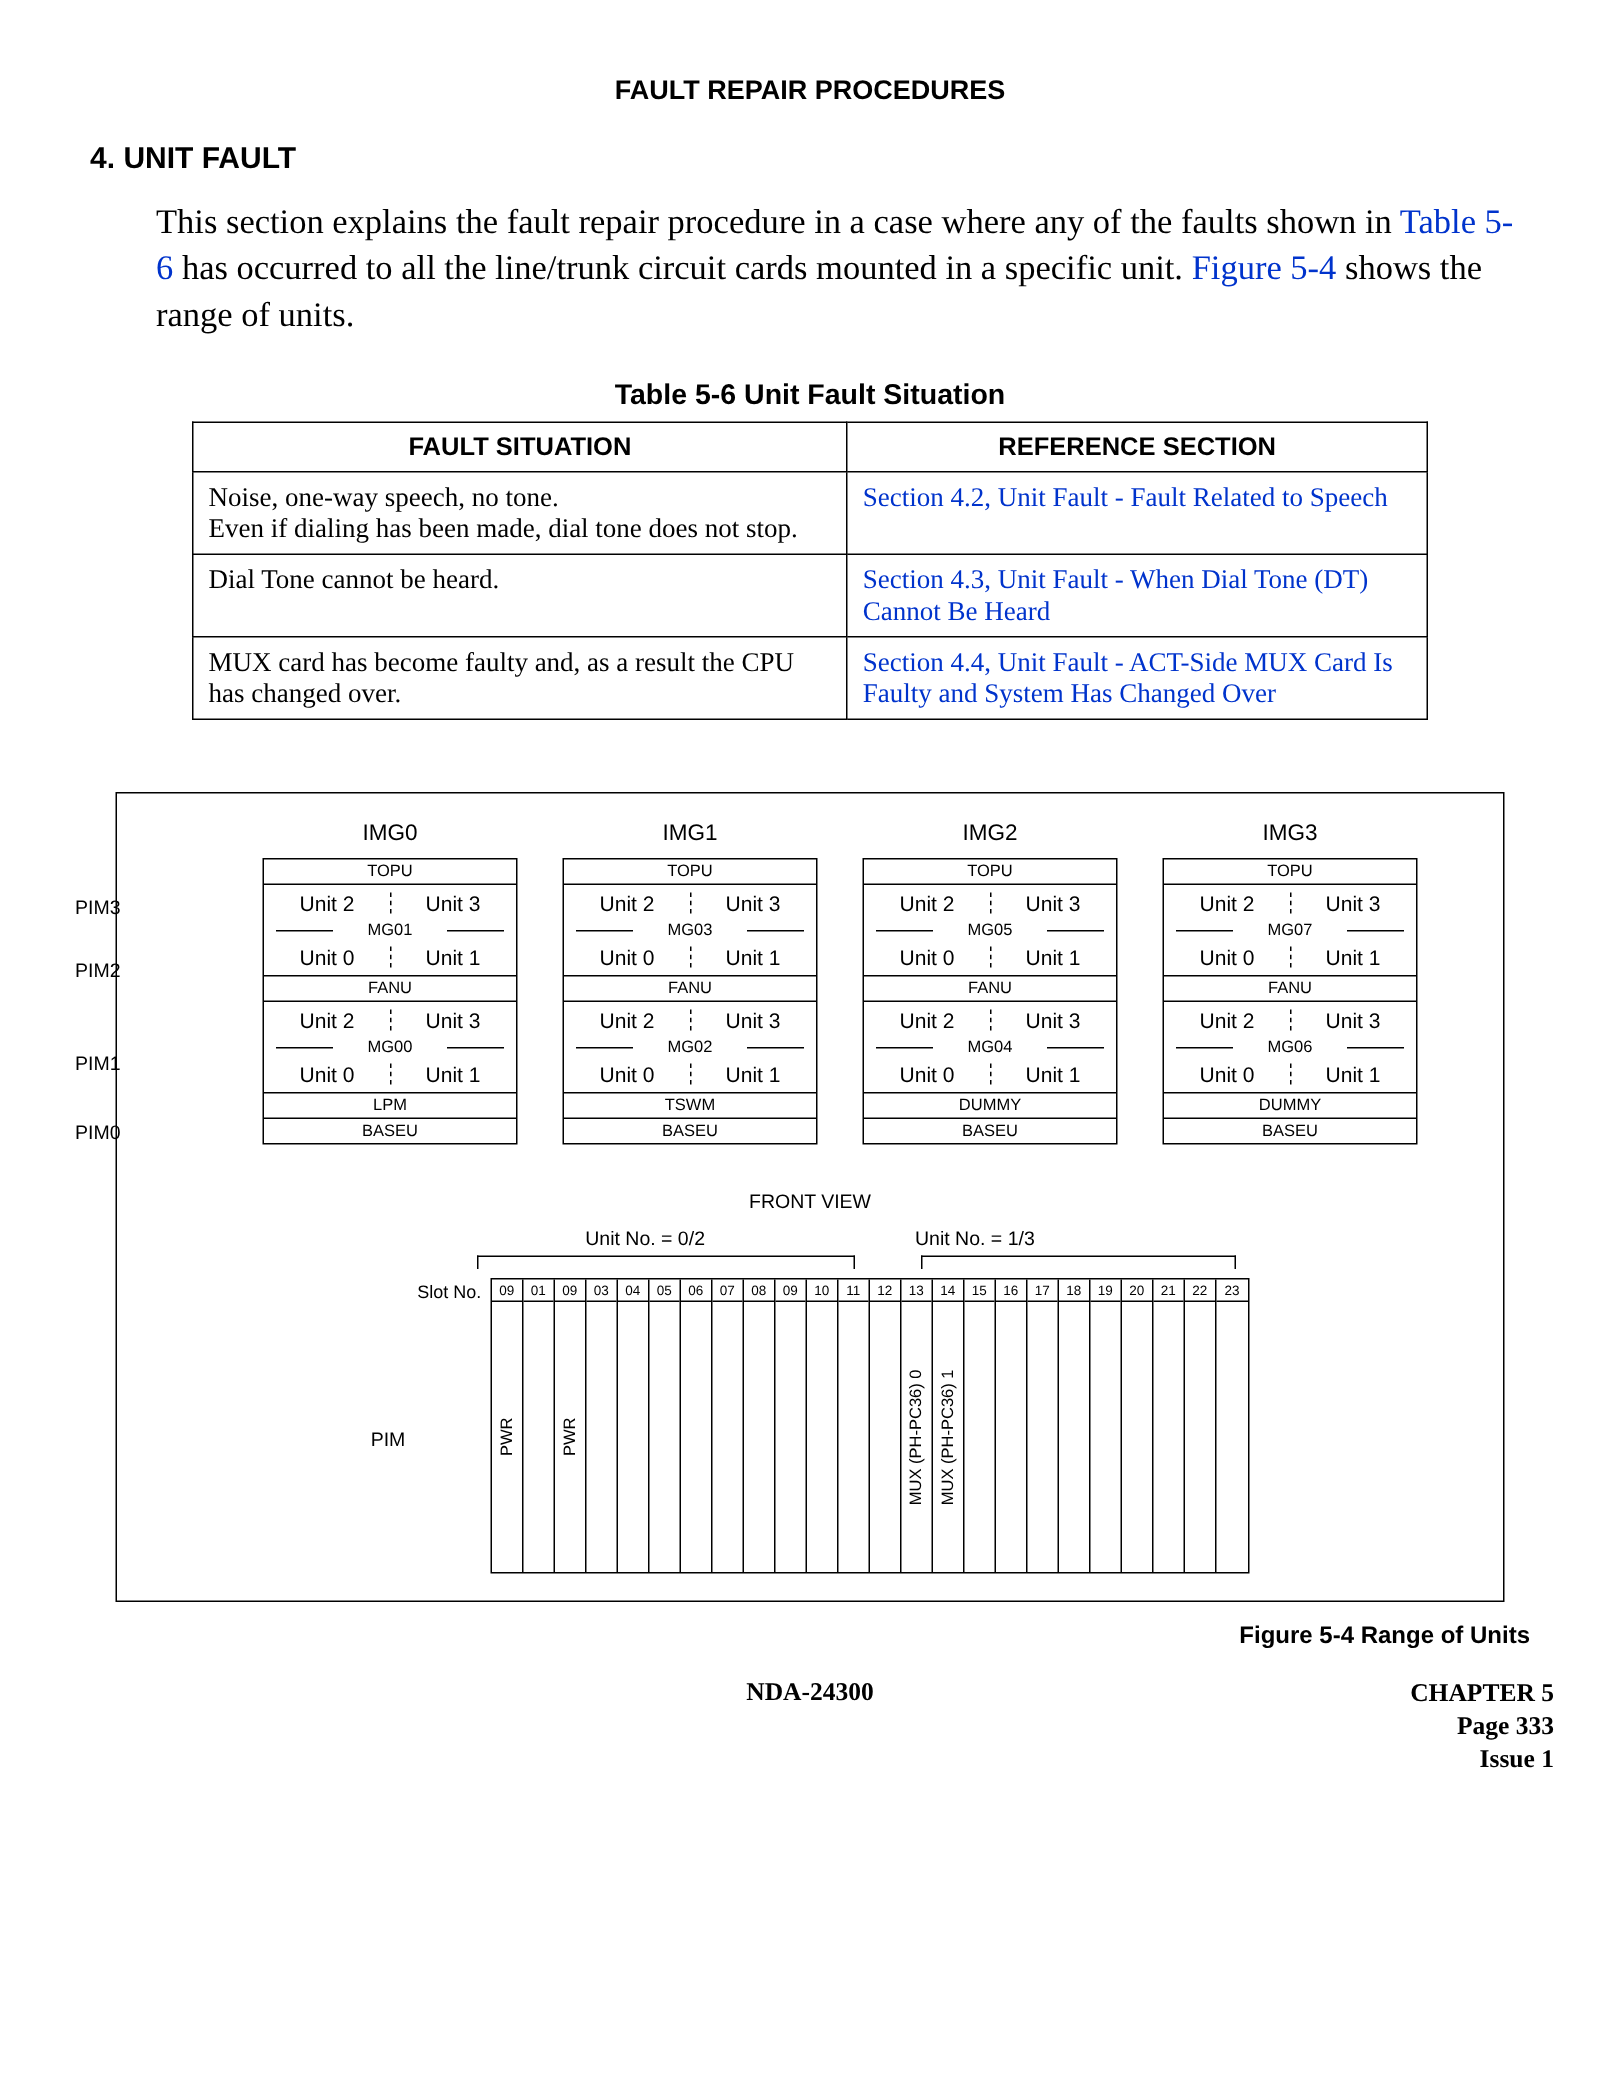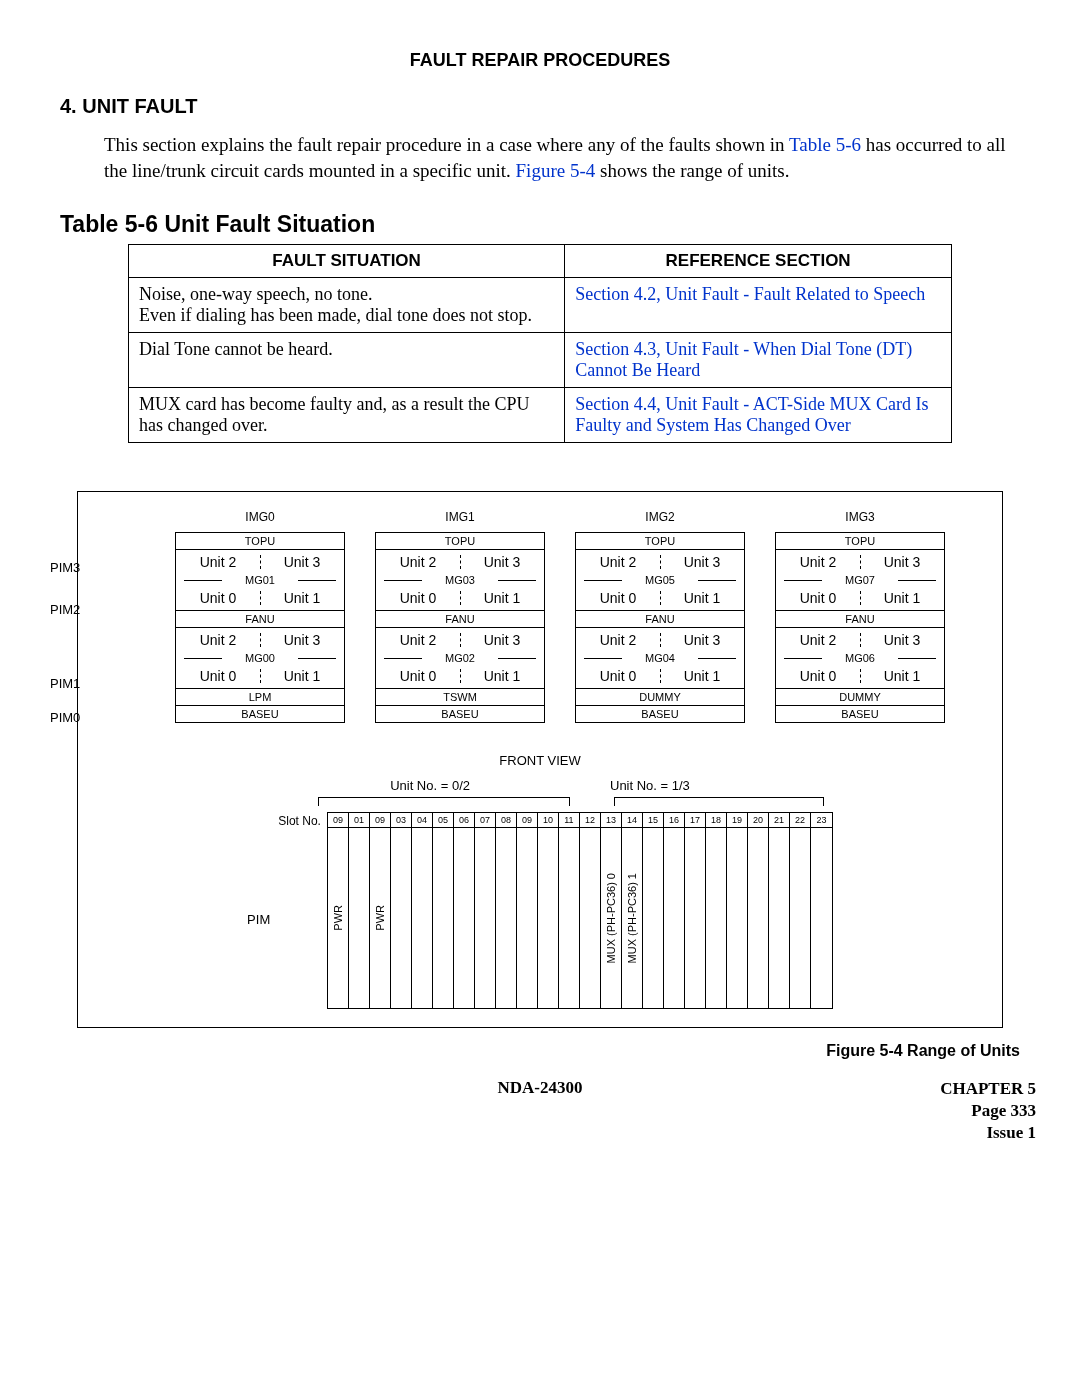--- a/index.html
+++ b/index.html
@@ -25,29 +25,29 @@
   }
   .section-title {
     font-family: Arial, Helvetica, sans-serif;
     font-weight: bold;
     font-size: 20px;
     margin-bottom: 14px;
   }
   .intro {
     margin-left: 44px;
     line-height: 1.35;
-    font-size: 19px;
+    font-size: 23px;
     margin-bottom: 28px;
   }
   .link { color: #0033cc; }
   .table-cap {
     font-family: Arial, Helvetica, sans-serif;
     font-weight: bold;
-    font-size: 23px;
-    text-align: left;
+    font-size: 19px;
+    text-align: center;
     margin-top: 18px;
     margin-bottom: 6px;
   }
   table.situation {
     width: 824px;
     margin: 0 auto;
     border-collapse: collapse;
     font-size: 18px;
   }
   table.situation th, table.situation td {
@@ -72,21 +72,21 @@
   }
   .img-row {
     display: flex;
     justify-content: center;
     gap: 30px;
   }
   .img-col { width: 170px; position: relative; }
   .img-title {
     text-align: center;
     font-family: Arial, Helvetica, sans-serif;
-    font-size: 12px;
+    font-size: 15px;
     margin-bottom: 8px;
   }
   .rack {
     border: 1px solid #000;
   }
   .rack-label {
     font-family: Arial, Helvetica, sans-serif;
     font-size: 11px;
     text-align: center;
     padding: 2px 0;
@@ -261,21 +261,21 @@
         <td class="ref">Section 4.4, Unit Fault - ACT-Side MUX Card Is Faulty and System Has Changed Over</td>
       </tr>
     </tbody>
   </table>
 
   <div class="figure-box">
     <div class="img-row" id="imgrow" style="position:relative; padding-left:40px;">
       <div class="pim-labels" id="pimlabels" style="left:-40px; top:40px;">
         <div style="top:10px">PIM3</div>
         <div style="top:52px">PIM2</div>
-        <div style="top:126px">PIM1</div>
+        <div style="top:114px">PIM1</div>
         <div style="top:160px">PIM0</div>
       </div>
     <div class="img-col">
           <div class="img-title">IMG0</div>
           <div class="rack">
             <div class="rack-label">TOPU</div>
             <div class="unit-row">
               <span>Unit 2</span>
               <span class="dash"></span>
               <span>Unit 3</span>

